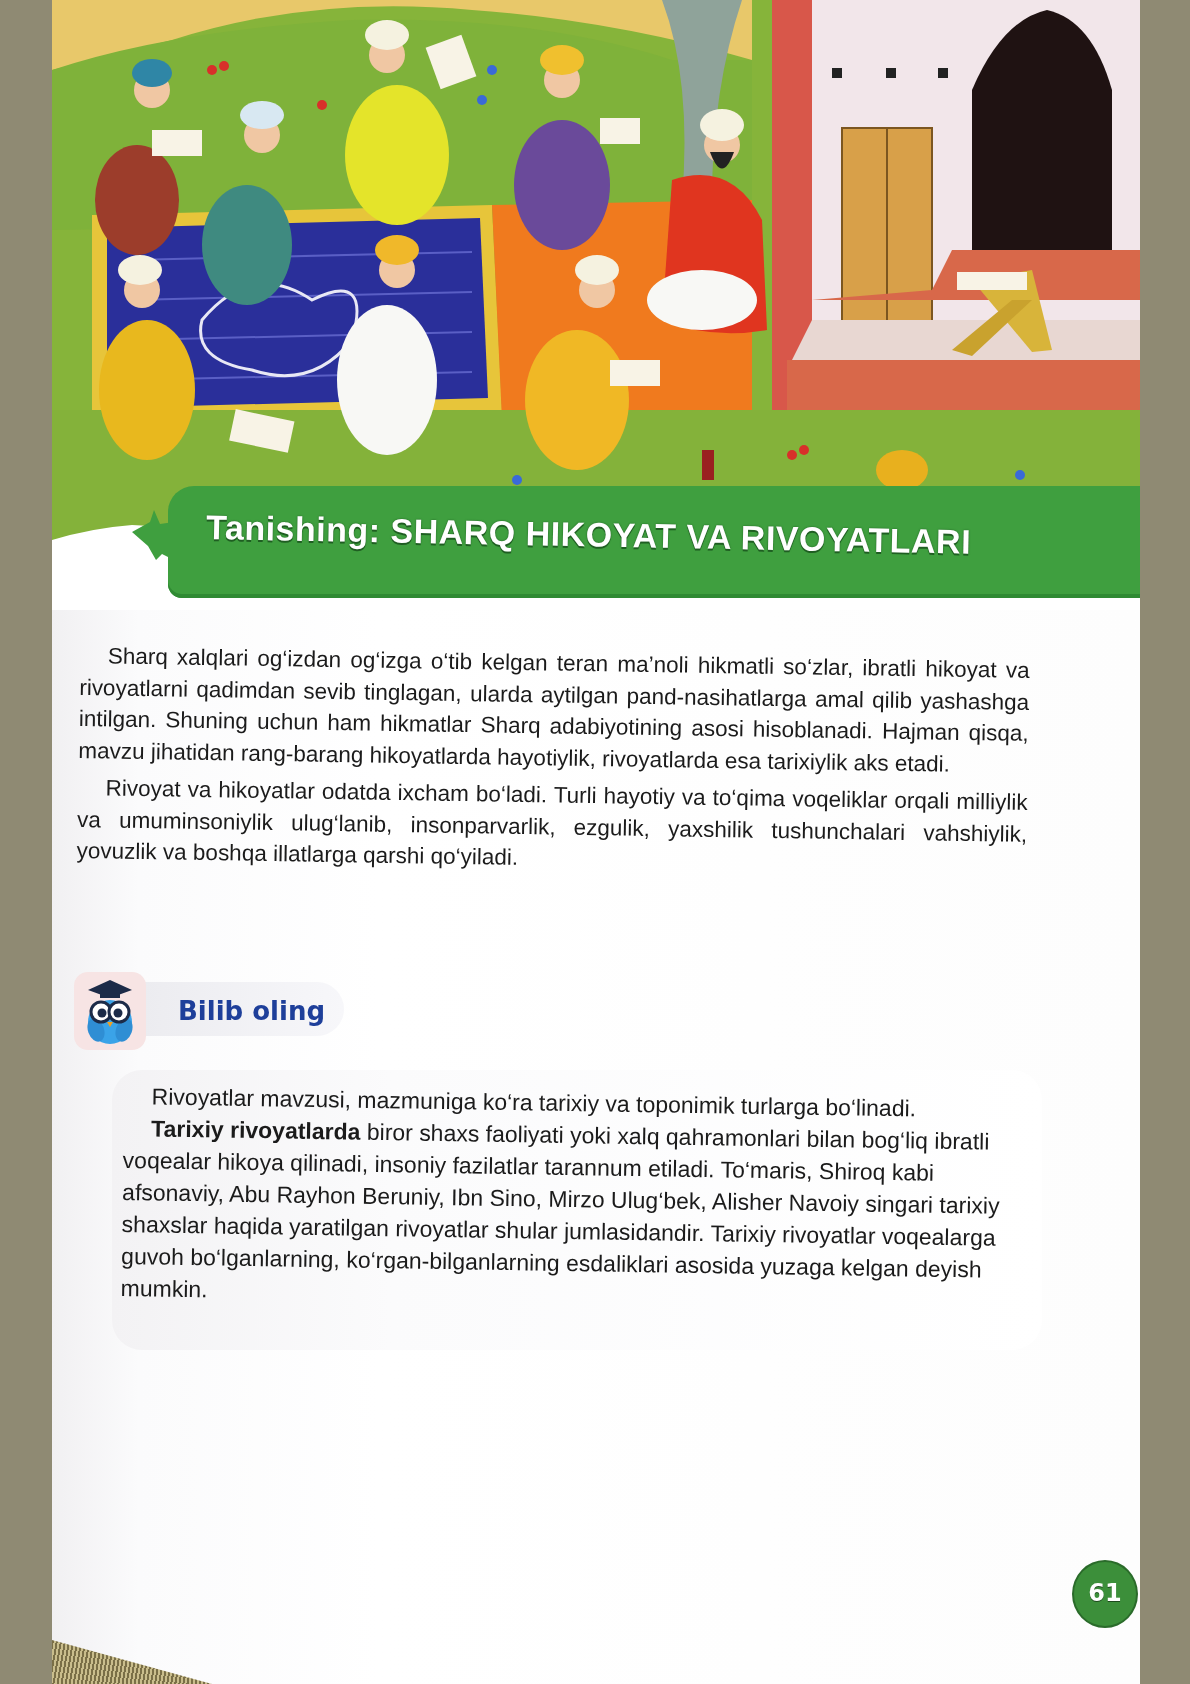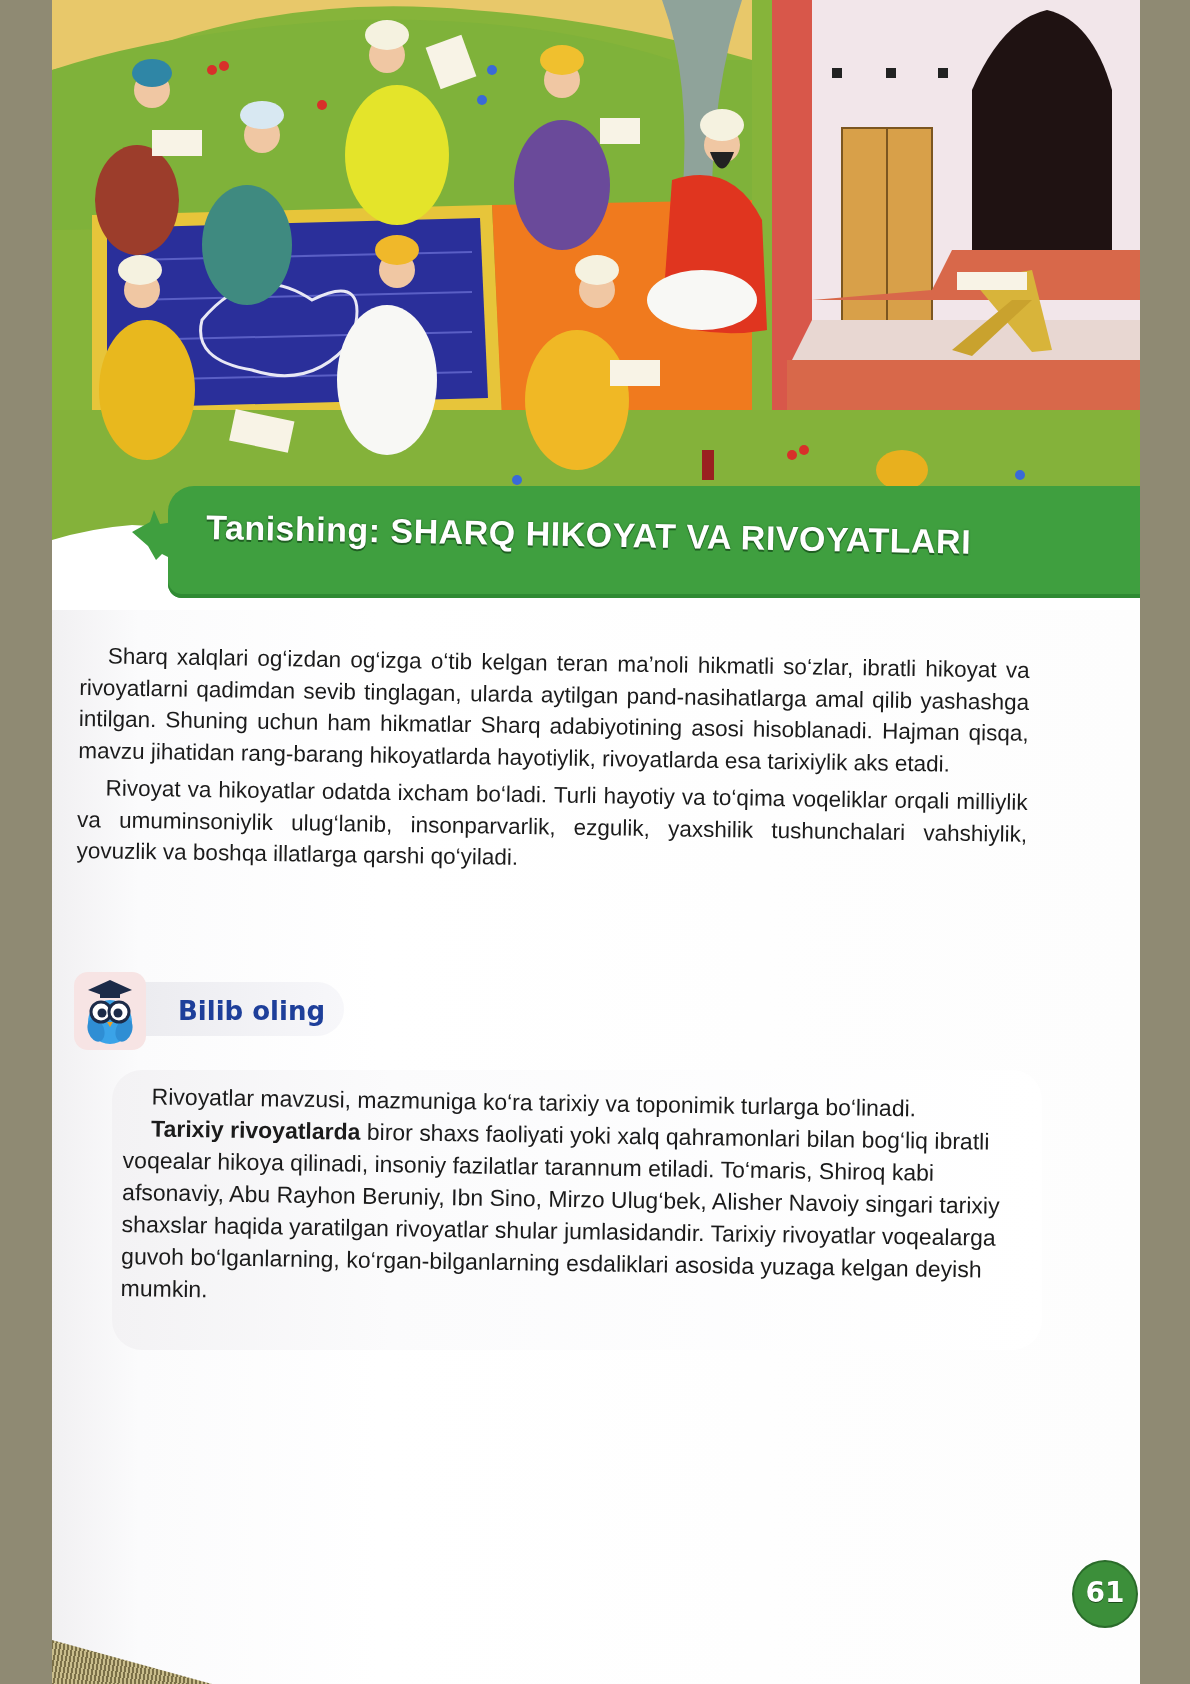--- a/index.html
+++ b/index.html
@@ -76,21 +76,21 @@
     color:#1b1b1b; font-size:23px; line-height:32px;
     transform:rotate(0.9deg); transform-origin:left top;
     font-family:"Liberation Sans Narrow","Liberation Sans", sans-serif;
   }
   .callout-text p { margin:0; }
   .callout-text b { font-weight:bold; }
   
   .page-number {
     position:absolute; left:1072px; top:1560px; width:62px; height:64px;
     border-radius:50%; background:#3c8f3a; border:2px solid #2a6b2a;
-    color:#fff; font-weight:bold; font-size:28px; text-align:center; line-height:62px;
+    color:#fff; font-weight:bold; font-size:24px; text-align:center; line-height:62px;
     font-family:"DejaVu Sans", sans-serif;
     text-shadow:0 1px 0 #1c4a1c;
   }
   .bottom-corner {
     position:absolute; left:52px; top:1640px; width:160px; height:44px;
     background:repeating-linear-gradient(100deg,#7a6f47 0 2px,#c9bd8c 2px 4px);
     clip-path:polygon(0 0, 100% 100%, 0 100%);
   }
 </style>
 </head>

